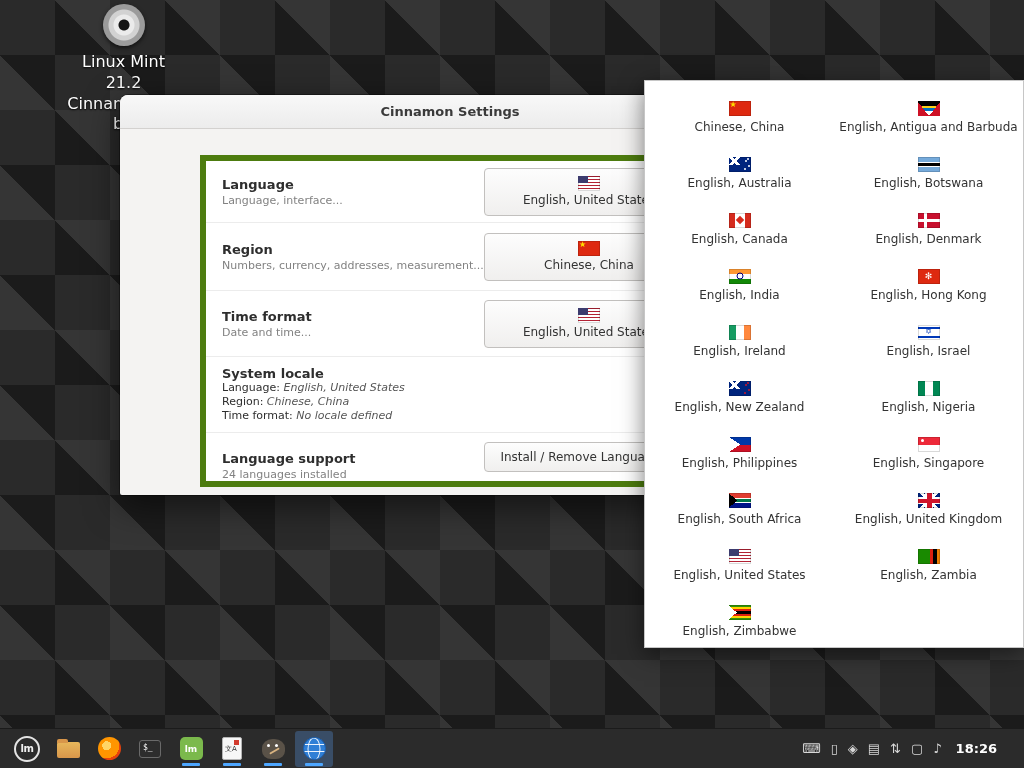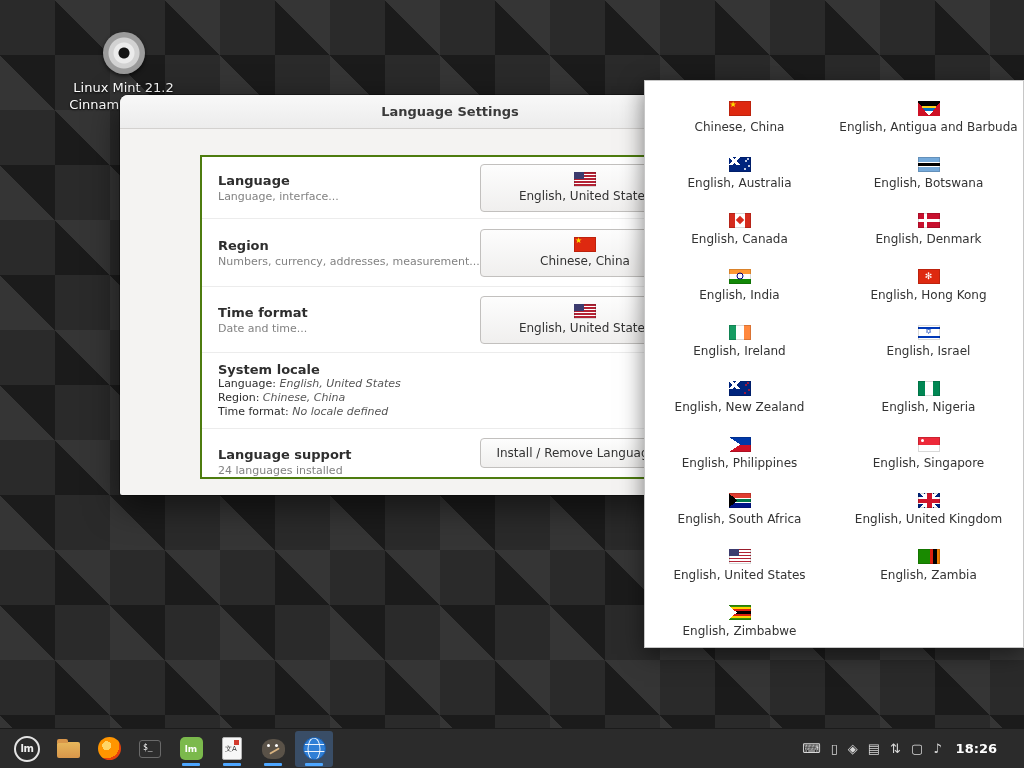--- a/index.html
+++ b/index.html
@@ -11,34 +11,34 @@
     position:relative; width:1024px; height:768px; overflow:hidden;
     background-color:#2a2a2a;
     background-image:
       linear-gradient(45deg, rgba(255,255,255,0.05) 25%, transparent 25%, transparent 75%, rgba(255,255,255,0.05) 75%),
       linear-gradient(45deg, rgba(0,0,0,0.35) 25%, transparent 25%, transparent 75%, rgba(0,0,0,0.35) 75%);
     background-size:110px 110px;
     background-position:0 0,55px 55px;
   }
 
   
-  .desktop-icon{ position:absolute; left:66px; top:32px; width:115px; text-align:center; color:#fff;
-    font-size:13px; line-height:1.3; text-shadow:0 1px 2px rgba(0,0,0,.9); cursor:default; z-index:1;}
+  .desktop-icon{ position:absolute; left:66px; top:4px; width:115px; text-align:center; color:#fff;
+    font-size:16px; line-height:1.3; text-shadow:0 1px 2px rgba(0,0,0,.9); cursor:default; z-index:1;}
   .disc{ width:42px; height:42px; margin:0 auto 6px; border-radius:50%;
     background:radial-gradient(circle,#141414 0 5px,#ebebeb 6px 10px,#d2d2d2 11px 15px,#9b9b9b 16px 21px);
     box-shadow:0 2px 4px rgba(0,0,0,.6);}
 
   
   .win{ position:absolute; left:120px; top:95px; width:660px; height:400px; background:#f4f3f2;
     border-radius:8px 8px 2px 2px; box-shadow:0 10px 34px rgba(0,0,0,.55), 0 0 0 1px rgba(0,0,0,.35);
     z-index:2;}
   .titlebar{ height:34px; background:linear-gradient(#f8f8f8,#ececec); border-bottom:1px solid #d3d1cf;
     border-radius:8px 8px 0 0; display:flex; align-items:center; justify-content:center;}
   .title{ font-size:13px; font-weight:bold; color:#3a3a3a; }
-  .panel{ position:absolute; left:80px; top:60px; width:566px; background:#fff; border:2px solid #4d7c0f; }
+  .panel{ position:absolute; left:80px; top:60px; width:566px; background:#fff; border:6px solid #4d7c0f; }
   .row{ position:relative; border-bottom:1px solid #ececec; padding-left:16px;
     display:flex; flex-direction:column; justify-content:center; }
   .row:last-child{ border-bottom:none;justify-content:flex-end; }
   .row:nth-child(1){ height:62px } .row:nth-child(2){ height:68px } .row:nth-child(3){ height:66px }
   .row:nth-child(4){ height:76px } .row:nth-child(5){ height:48px }
   .row-title{ font-size:13px; font-weight:bold; color:#2e2e2e; }
   .row-desc{ font-size:11px; color:#828282; margin-top:2px; }
   .row-desc-line{ font-size:11px; color:#2e2e2e; line-height:1.3; }
   .row-desc-line .v{ font-style:italic; color:#555; }
   .row-btn{ position:absolute; left:278px; top:50%; transform:translateY(-50%); width:210px;
@@ -166,21 +166,21 @@
   <div class="desktop-icon">
     <div class="disc"></div>
     <div>
       <span>Linux Mint 21.2</span><br>
       <span>Cinnamon 64-bit</span>
     </div>
   </div>
 
   <div class="win">
     <div class="titlebar">
-      <span class="title">Language Settings</span>
+      <span class="title">Cinnamon Settings</span>
     </div>
     <div class="panel" id="rows-host">
         <div class="row">
           <div class="row-left">
             <div class="row-title">Language</div>
             <div class="row-desc">Language, interface...</div>
           </div>
           <button class="row-btn with-flag">
             <span class="flag flag-us"></span>
             <span class="btn-label">English, United States</span>

